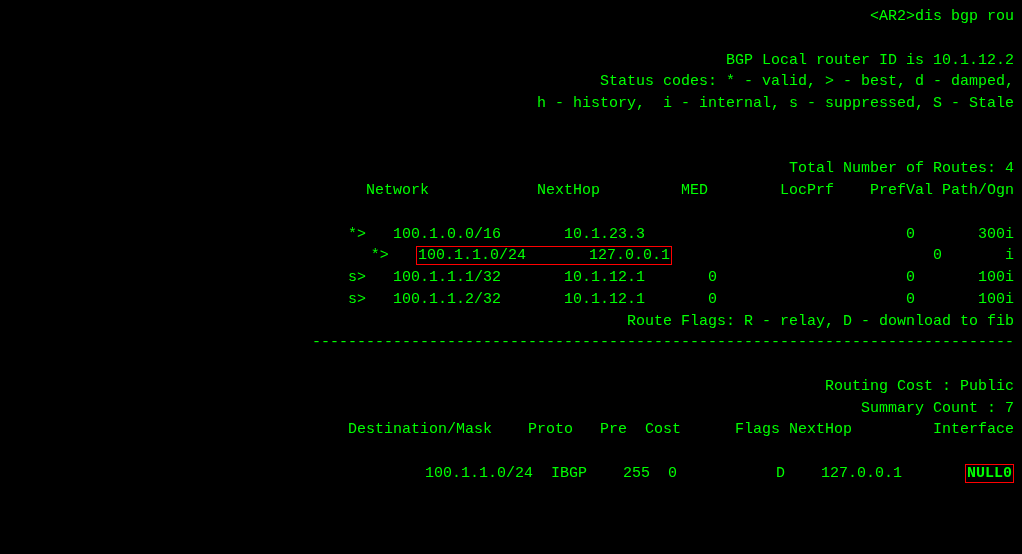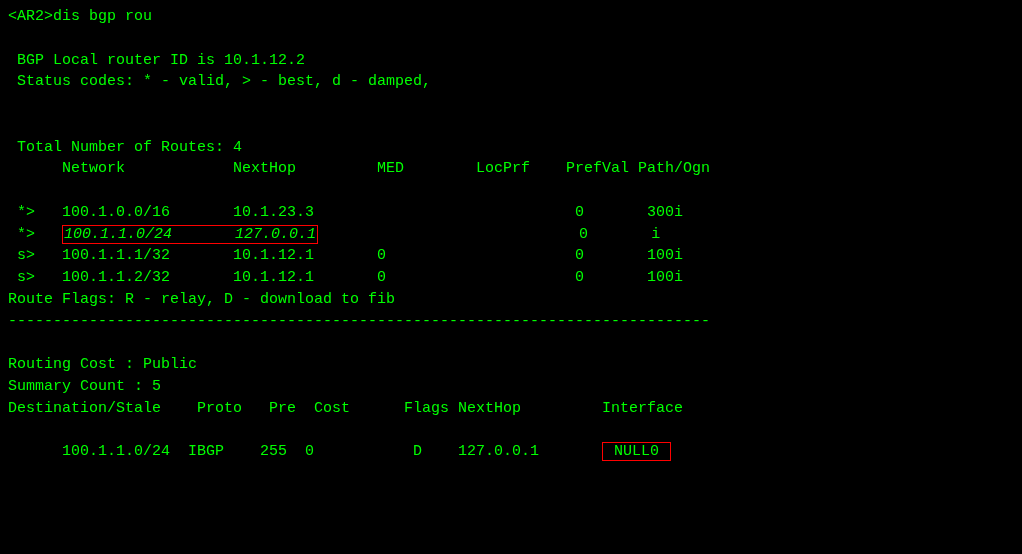--- a/index.html
+++ b/index.html
@@ -15,60 +15,62 @@
       width: 1022px;
       height: 554px;
       overflow: hidden;
     }
     .terminal {
       width: 1022px;
       height: 554px;
       background-color: #000000;
       padding: 6px 8px;
       line-height: 1.45;
+      text-align: right;
     }
     .line {
       white-space: pre;
       display: block;
     }
     .highlight-box {
       display: inline;
       border: 1.5px solid #ff0000;
       padding: 0 1px;
-      font-style: italic;
     }
     .highlight-box-null {
       display: inline;
       border: 1.5px solid #ff0000;
-      padding: 0 11px;
+      padding: 0 1px;
+      font-weight: bold;
     }
     .divider {
       color: #00ff00;
       white-space: pre;
       display: block;
     }
   </style>
 </head>
 <body>
 
 <div class="terminal">
   <span class="line">&lt;AR2&gt;dis bgp rou</span>
   <span class="line">&nbsp;</span>
   <span class="line"> BGP Local router ID is 10.1.12.2</span>
   <span class="line"> Status codes: * - valid, &gt; - best, d - damped,</span>
+  <span class="line">               h - history,  i - internal, s - suppressed, S - Stale</span>
   <span class="line">&nbsp;</span>
   <span class="line">&nbsp;</span>
   <span class="line"> Total Number of Routes: 4</span>
   <span class="line">      Network            NextHop         MED        LocPrf    PrefVal Path/Ogn</span>
   <span class="line">&nbsp;</span>
   <span class="line"> *&gt;   100.1.0.0/16       10.1.23.3                             0       300i</span>
   <span class="line"> *&gt;   <span class="highlight-box">100.1.1.0/24       127.0.0.1</span>                            <span> 0</span>       i</span>
   <span class="line"> s&gt;   100.1.1.1/32       10.1.12.1       0                     0       100i</span>
   <span class="line"> s&gt;   100.1.1.2/32       10.1.12.1       0                     0       100i</span>
   <span class="line">Route Flags: R - relay, D - download to fib</span>
   <span class="divider">------------------------------------------------------------------------------</span>
   <span class="line">&nbsp;</span>
   <span class="line">Routing Cost : Public</span>
-  <span class="line">Summary Count : 5</span>
-  <span class="line">Destination/Stale    Proto   Pre  Cost      Flags NextHop         Interface</span>
+  <span class="line">Summary Count : 7</span>
+  <span class="line">Destination/Mask    Proto   Pre  Cost      Flags NextHop         Interface</span>
   <span class="line">&nbsp;</span>
   <span class="line">      100.1.1.0/24  IBGP    255  0           D    127.0.0.1       <span class="highlight-box-null">NULL0</span></span>
 </div>
 
 </body></html>

